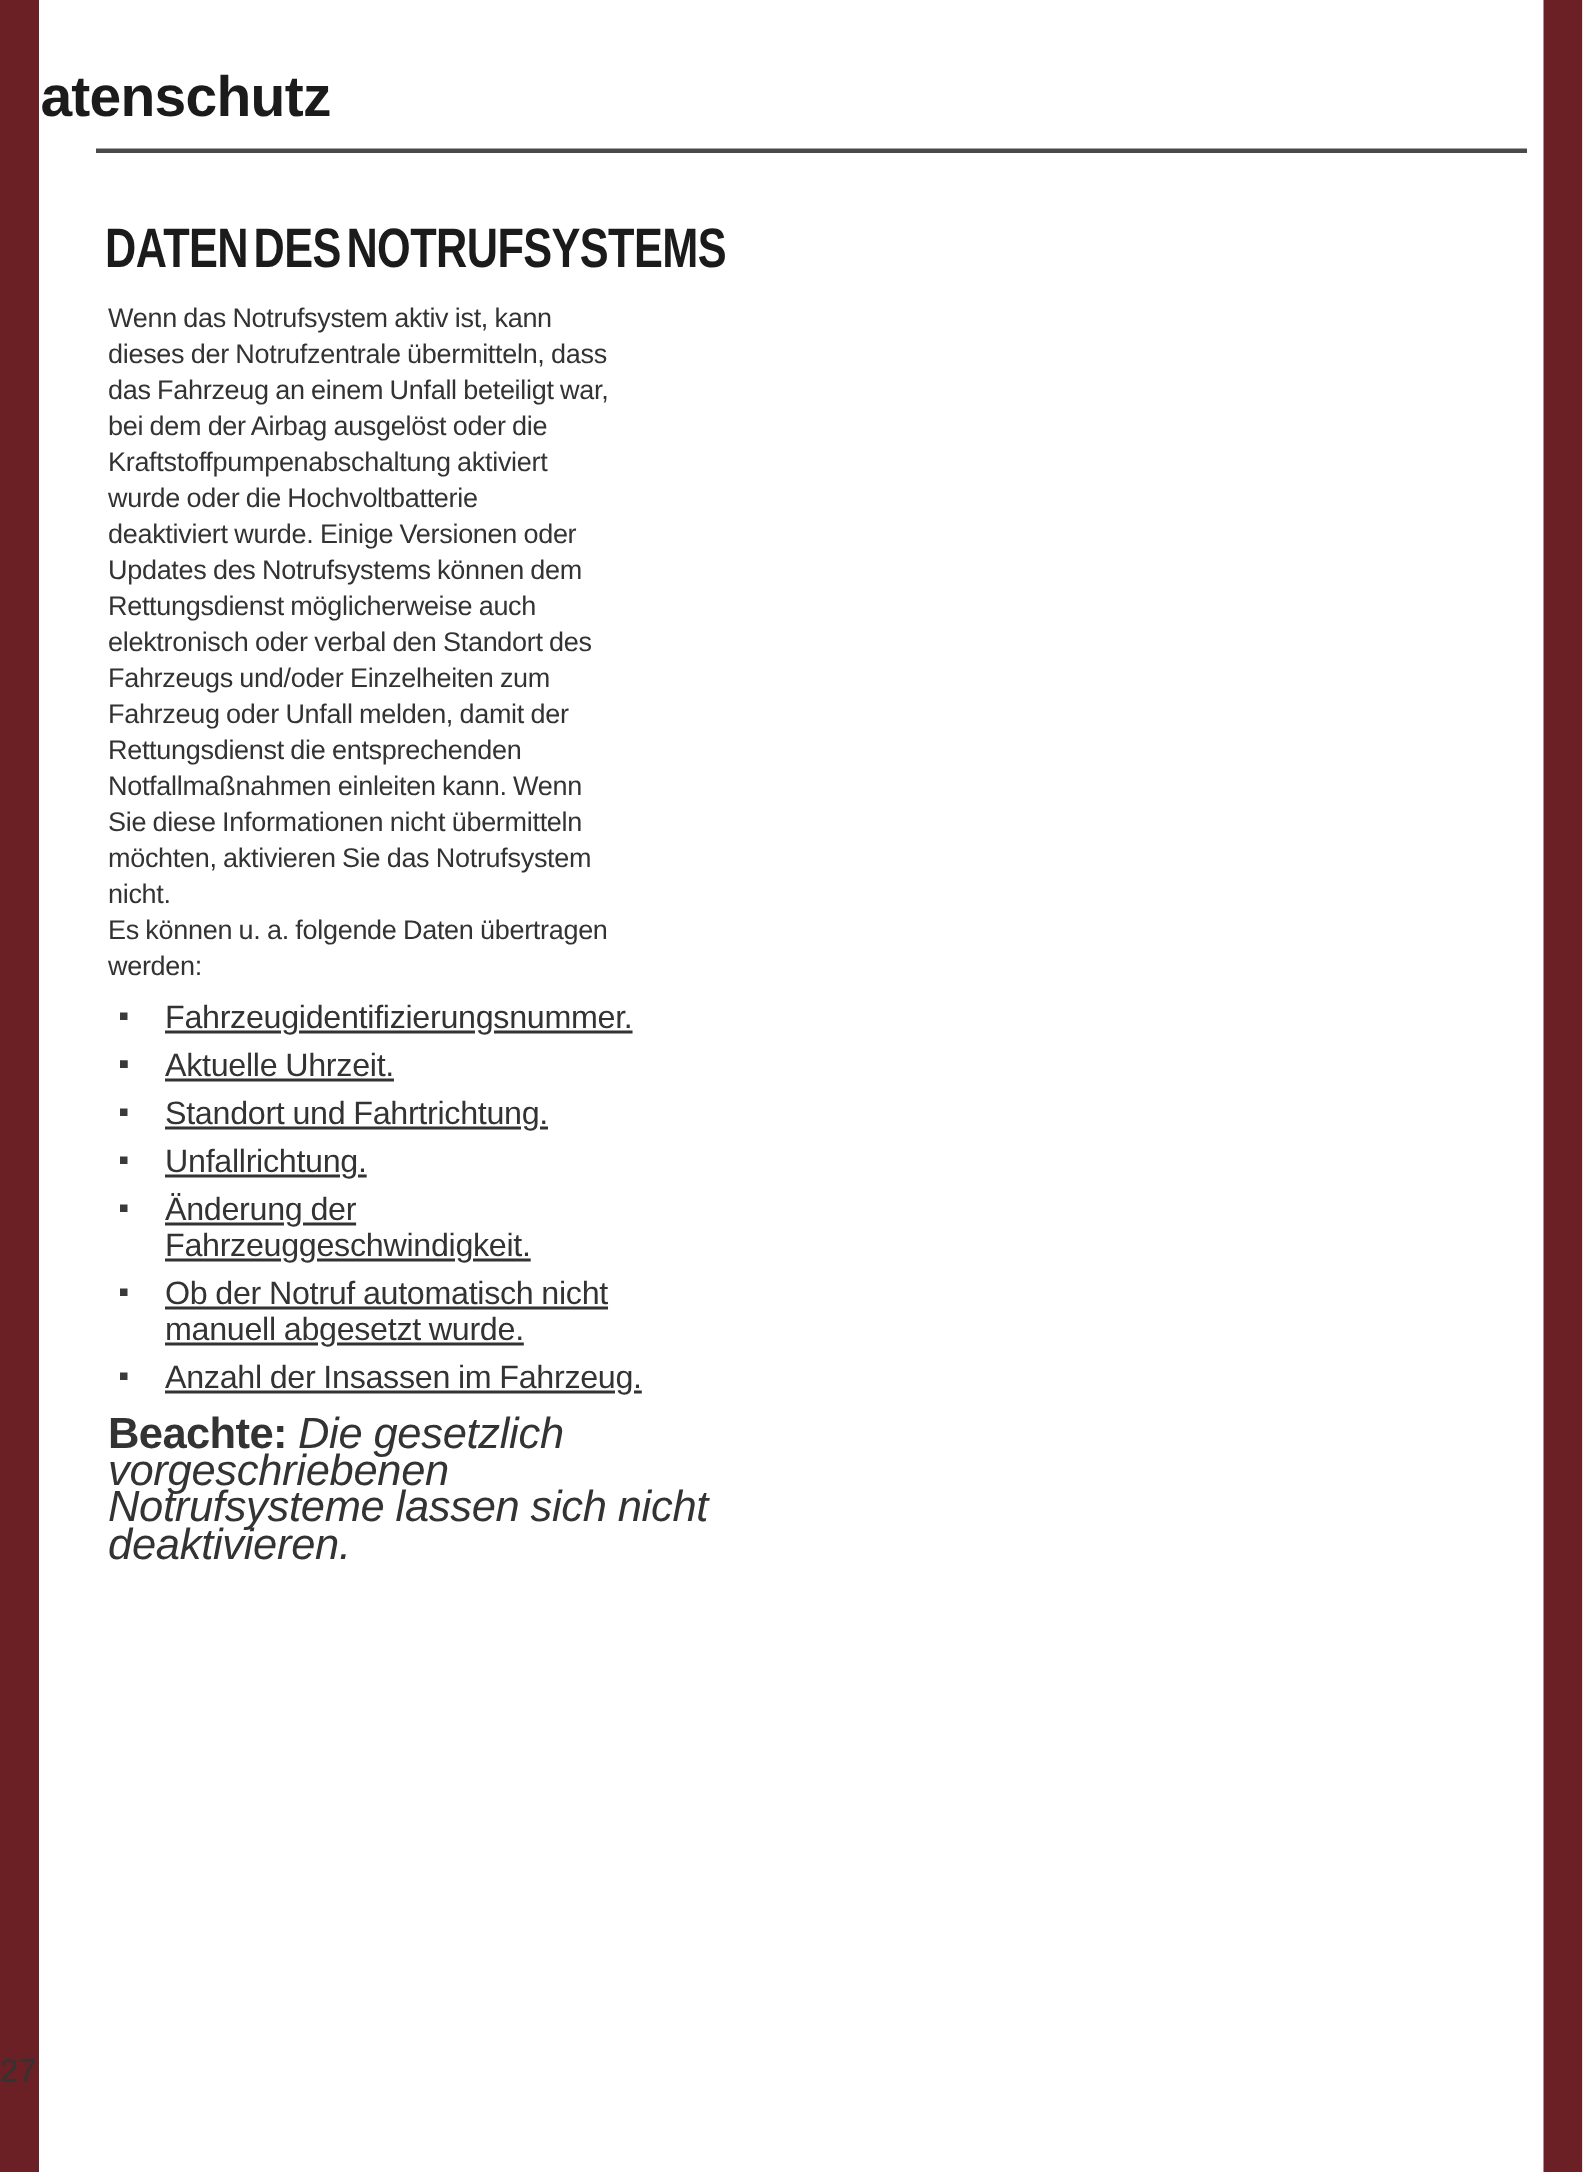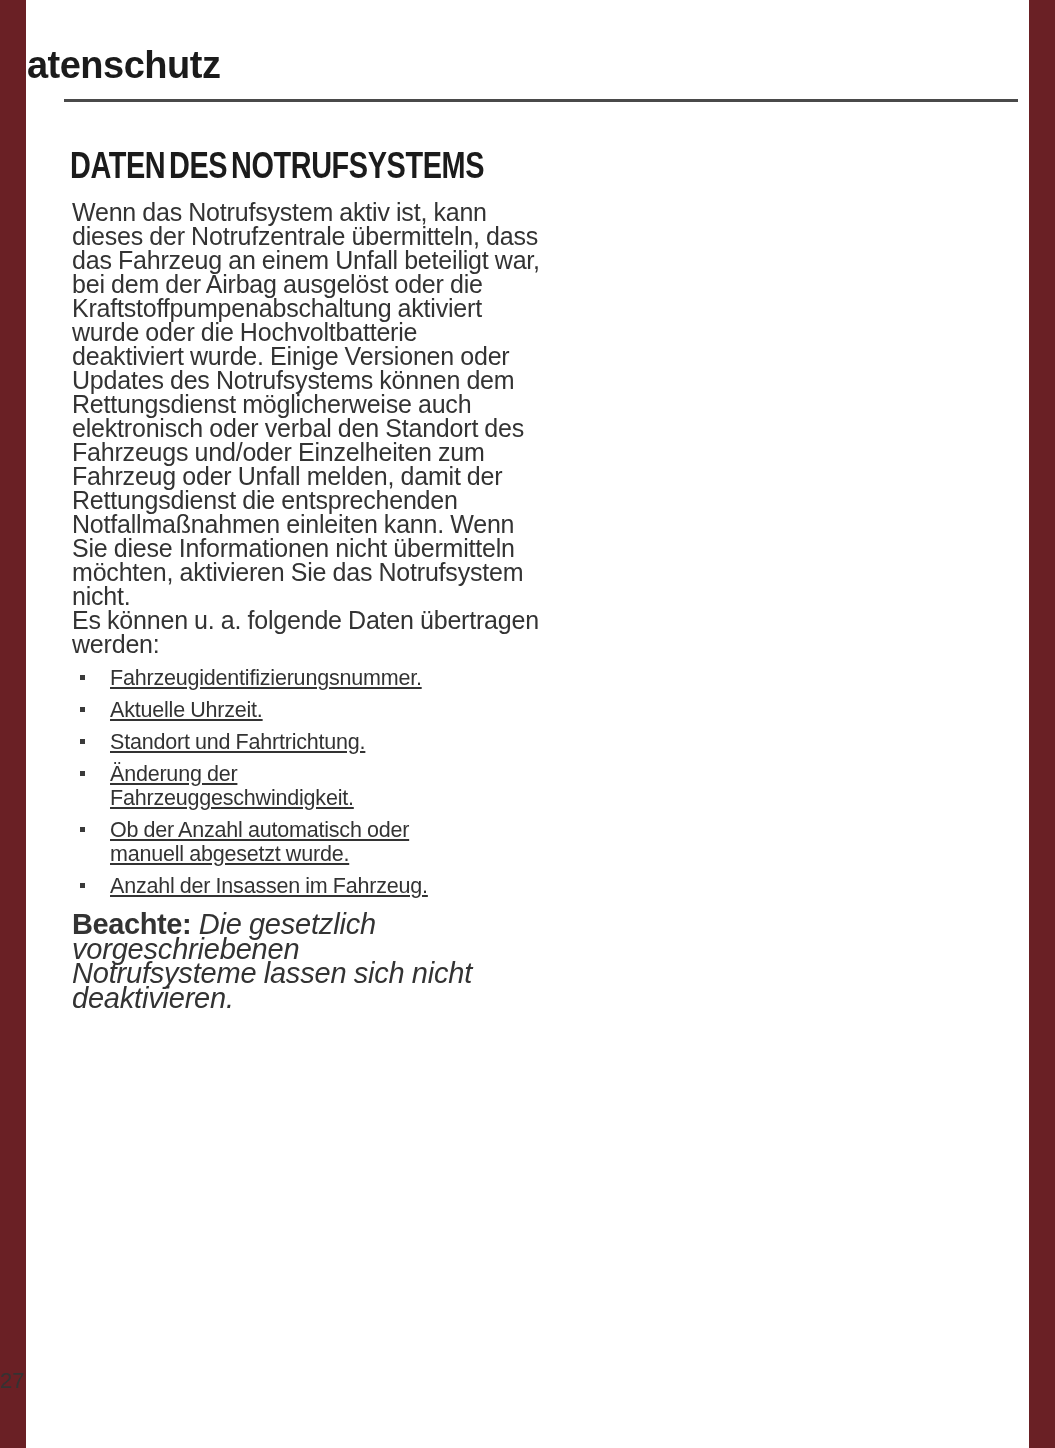--- a/index.html
+++ b/index.html
@@ -47,21 +47,21 @@
     word-spacing: -5px;
     white-space: nowrap;
     transform: scaleX(0.78);
     transform-origin: left center;
     color: var(--heading-text, #1b1b1b);
   }
 
   p.body {
     margin: 0 0 0 72px;
     width: 480px;
-    font-size: 25px;
+    font-size: 18px;
     line-height: 24px;
     letter-spacing: -0.2px;
     word-spacing: -0.5px;
     white-space: pre-line;
   }
   p.body.first { margin-top: 14px; }
   p.body.lead  { }
 
   ul.data-list {
     list-style: none;
@@ -144,23 +144,24 @@
 nicht.</p>
 
     <p class="body lead">Es können u. a. folgende Daten übertragen
 werden:</p>
 
     <ul class="data-list">
       <li><span class="bullet-dot"></span><span class="li-text">Fahrzeugidentifizierungsnummer.</span></li>
       <li><span class="bullet-dot"></span></li>
       <li><span class="bullet-dot"></span><span class="li-text">Aktuelle Uhrzeit.</span></li>
       <li><span class="bullet-dot"></span><span class="li-text">Standort und Fahrtrichtung.</span></li>
+      <li><span class="bullet-dot"></span><span class="li-text">Unfallrichtung.</span></li>
       <li><span class="bullet-dot"></span><span class="li-text">Änderung der
 Fahrzeuggeschwindigkeit.</span></li>
-      <li><span class="bullet-dot"></span><span class="li-text">Ob der Anzahl automatisch oder
+      <li><span class="bullet-dot"></span><span class="li-text">Ob der Notruf automatisch nicht
 manuell abgesetzt wurde.</span></li>
       <li><span class="bullet-dot"></span><span class="li-text">Anzahl der Insassen im Fahrzeug.</span></li>
     </ul>
 
     <p class="note"><strong>Beachte:</strong> <em>Die gesetzlich vorgeschriebenen
 Notrufsysteme lassen sich nicht
 deaktivieren.</em></p>
   </main>
 
   <div class="page-number">27</div>

